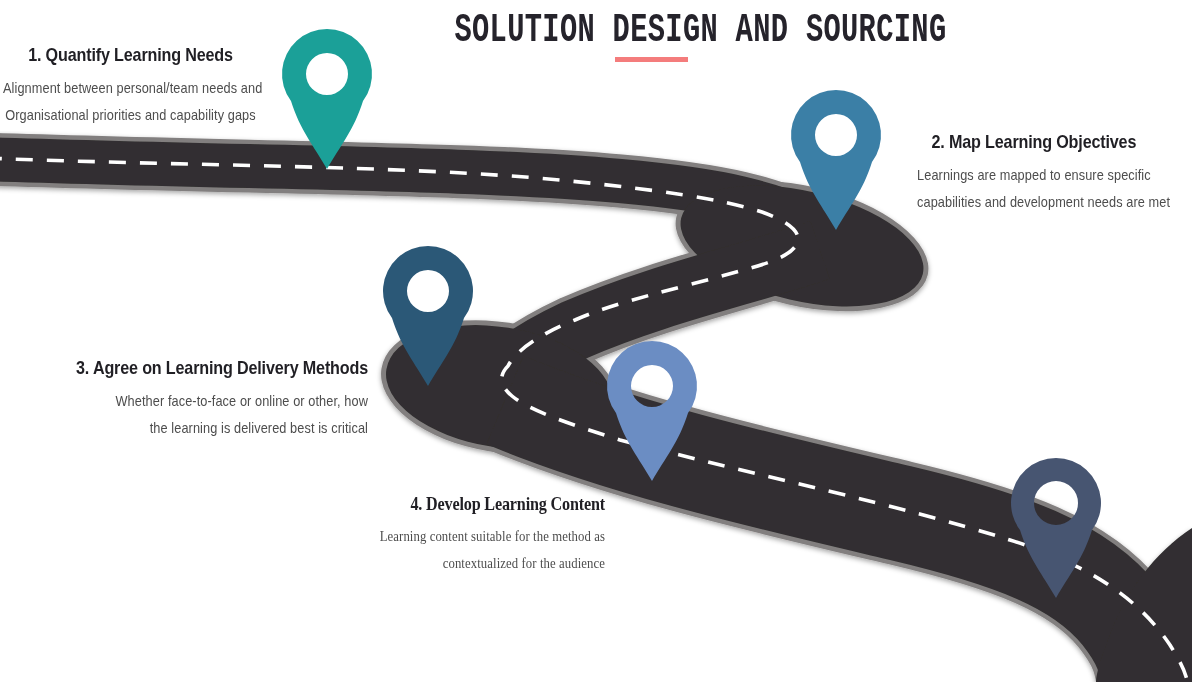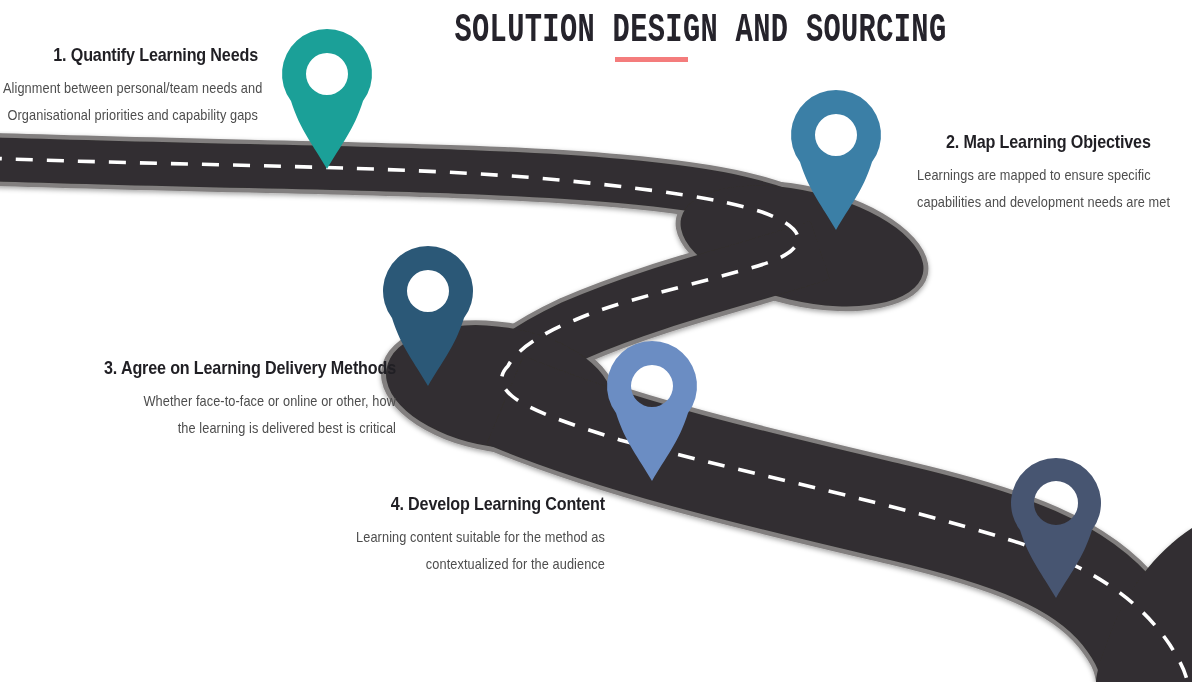--- a/index.html
+++ b/index.html
@@ -22,21 +22,21 @@
   .title{
     display:inline-block;transform:scaleX(0.70);transform-origin:center top;
     font-size:41px;font-weight:bold;letter-spacing:0.5px;color:var(--title);
     white-space:nowrap;line-height:44px;
   }
   .title-underline{position:absolute;left:615px;top:57px;width:73px;height:5px;background:var(--underline);}
 
   
   .step{position:absolute;}
   .step .condense{transform:scaleX(0.85);}
-  .step.align-left{text-align:right;}
+  .step.align-left{text-align:center;}
   .step.align-left .condense{transform-origin:left top;}
   .step.align-right{text-align:right;}
   .step.align-right .condense{transform-origin:right top;}
   .step h3{
     margin:0 0 8px 0;font-size:19px;line-height:22px;font-weight:bold;
     color:var(--heading);letter-spacing:-0.2px;white-space:nowrap;
   }
   .step p{
     margin:0;font-size:15px;line-height:27px;font-weight:normal;
     color:var(--body);letter-spacing:0.1px;white-space:nowrap;
@@ -114,29 +114,29 @@
   </div>
 
   <div class="step align-left" style="left:917px;top:111px;width:275px;margin-top:20px;">
     <div class="condense">
       <h3>2. Map Learning Objectives</h3>
       <p>Learnings are mapped to ensure specific</p>
       <p>capabilities and development needs are met</p>
     </div>
   </div>
 
-  <div class="step align-right" style="right:796px;top:357px;width:360px;">
+  <div class="step align-right" style="right:824px;top:357px;width:360px;">
     <div class="condense">
       <h3>3. Agree on Learning Delivery Methods</h3>
       <p>Whether face-to-face or online or other, how</p>
       <p>the learning is delivered best is critical</p>
     </div>
   </div>
 
-  <div class="step align-right" style="right:587px;top:493px;width:330px;">
+  <div class="step align-right" style="right:587px;top:493px;width:330px;font-family:Liberation Serif, serif;">
     <div class="condense">
       <h3>4. Develop Learning Content</h3>
       <p>Learning content suitable for the method as</p>
       <p>contextualized for the audience</p>
     </div>
   </div>
 
 
 </div>
 

